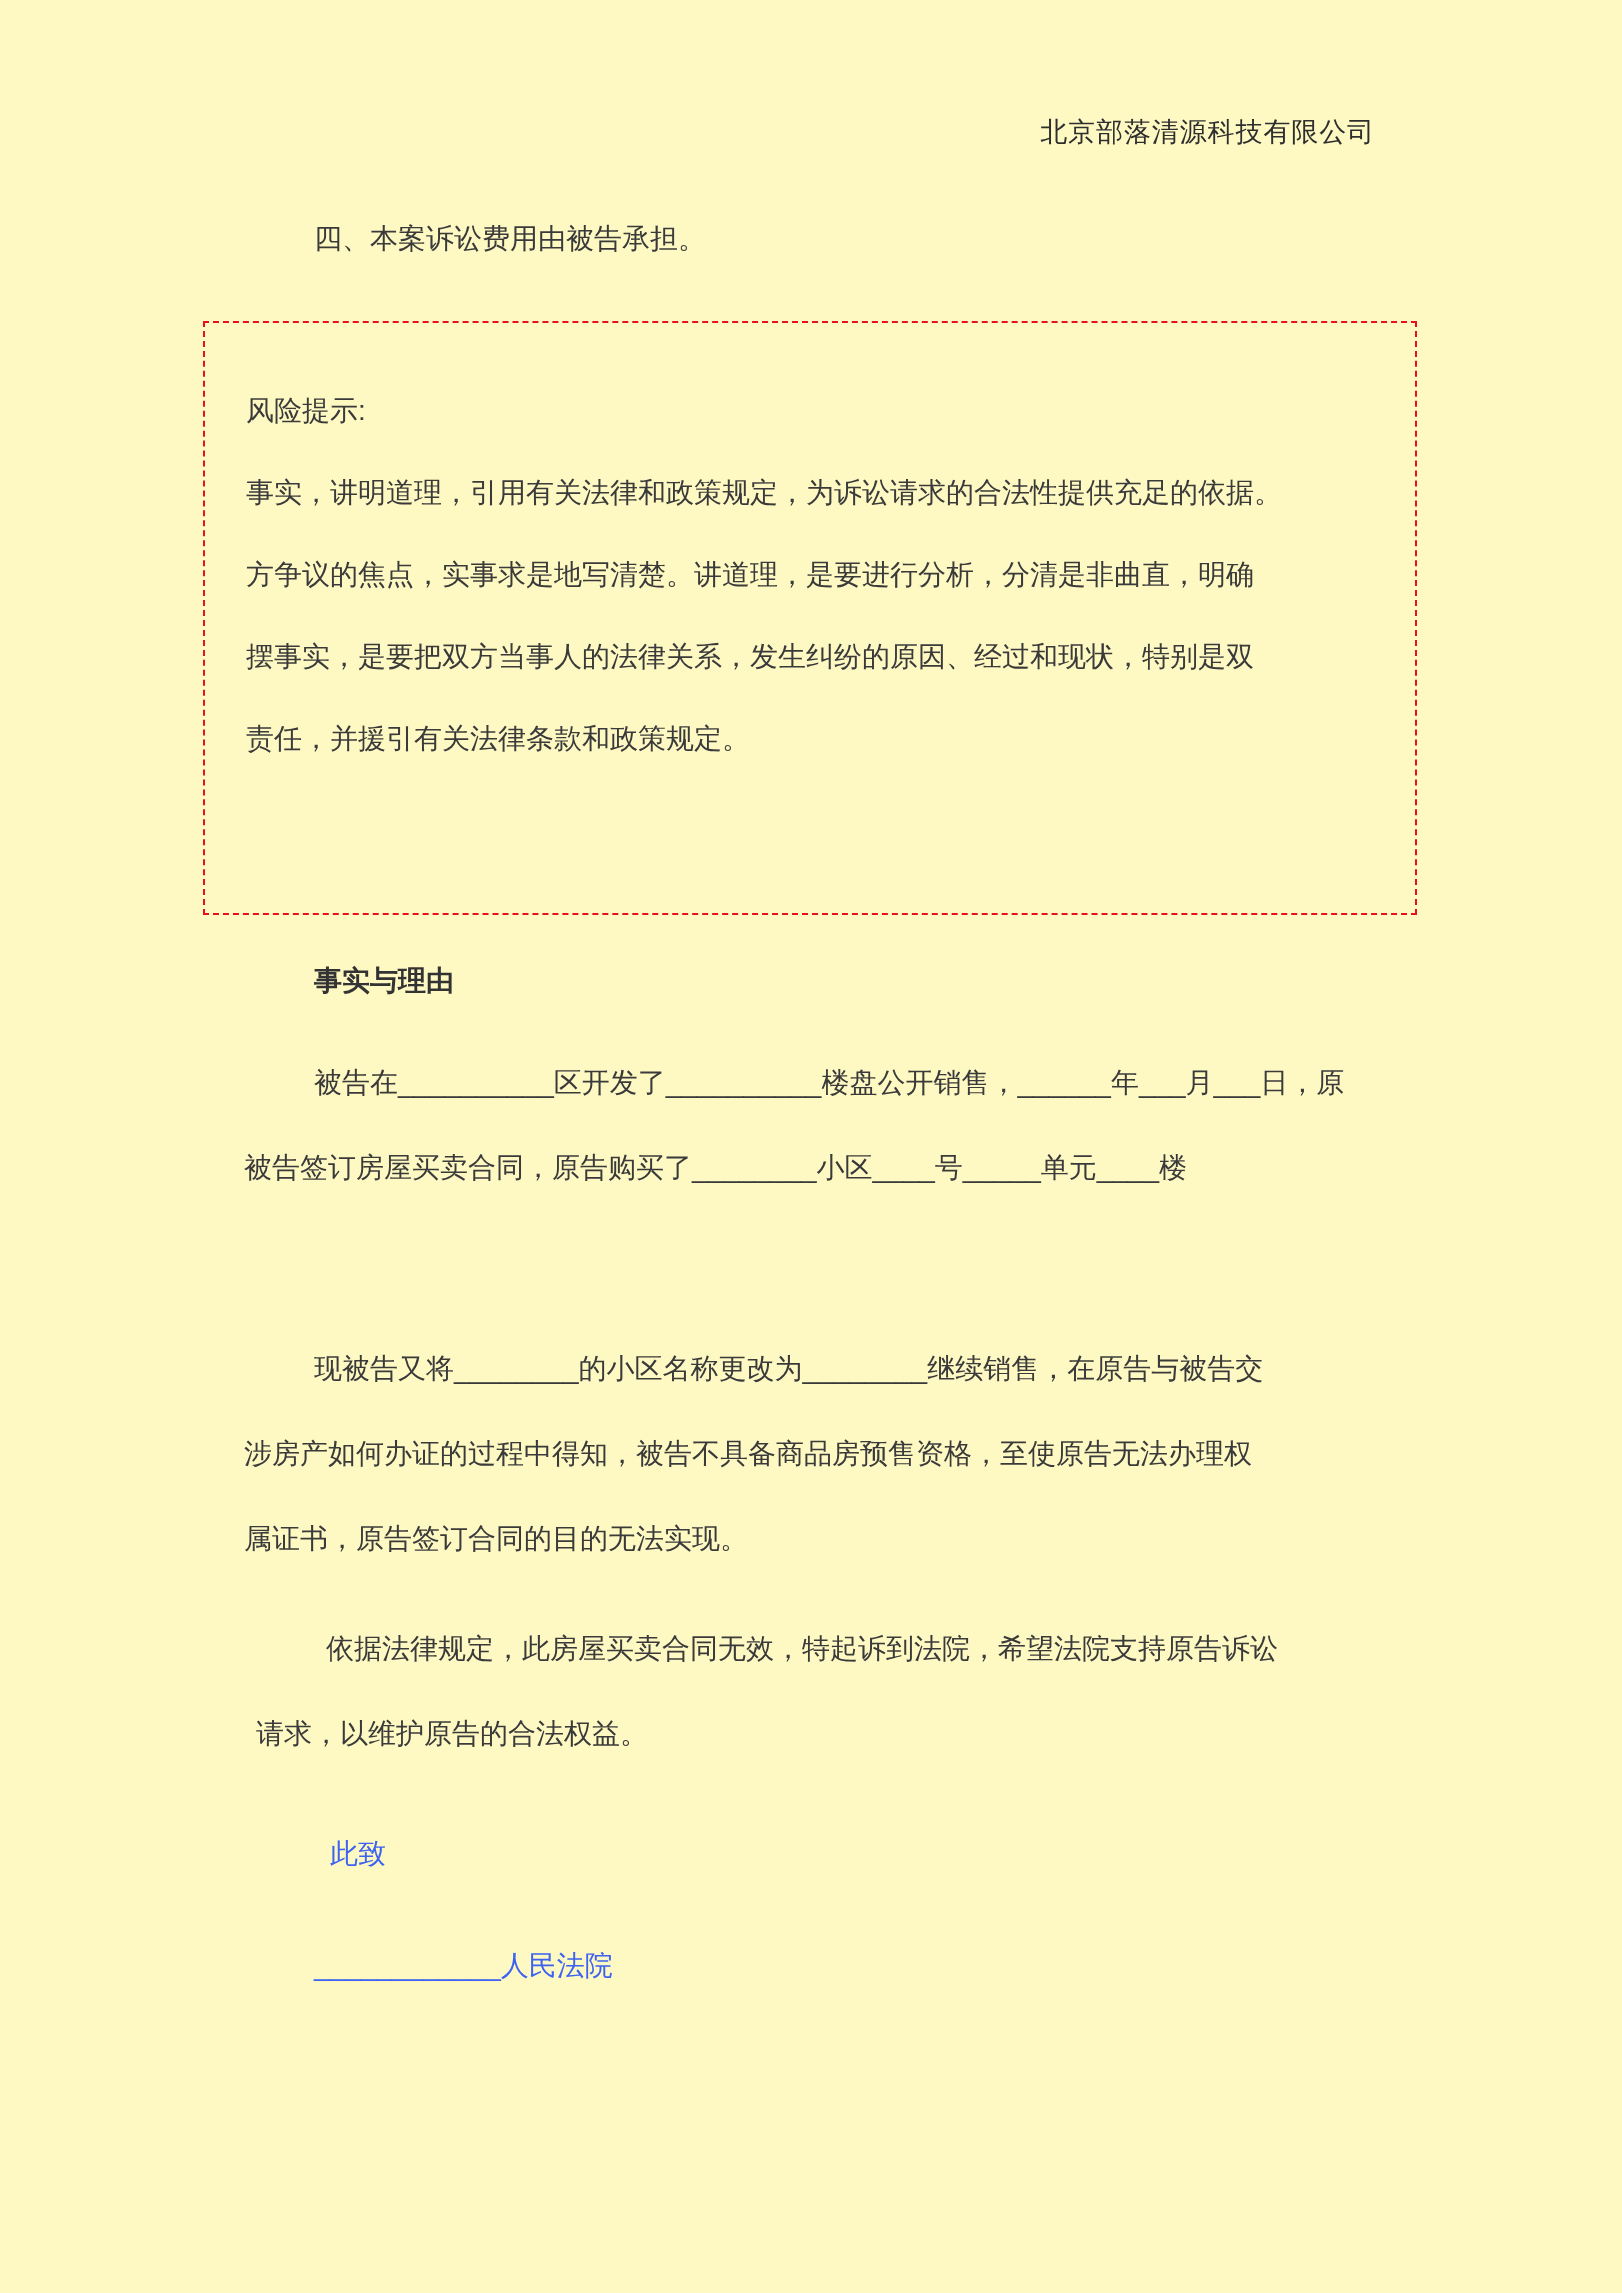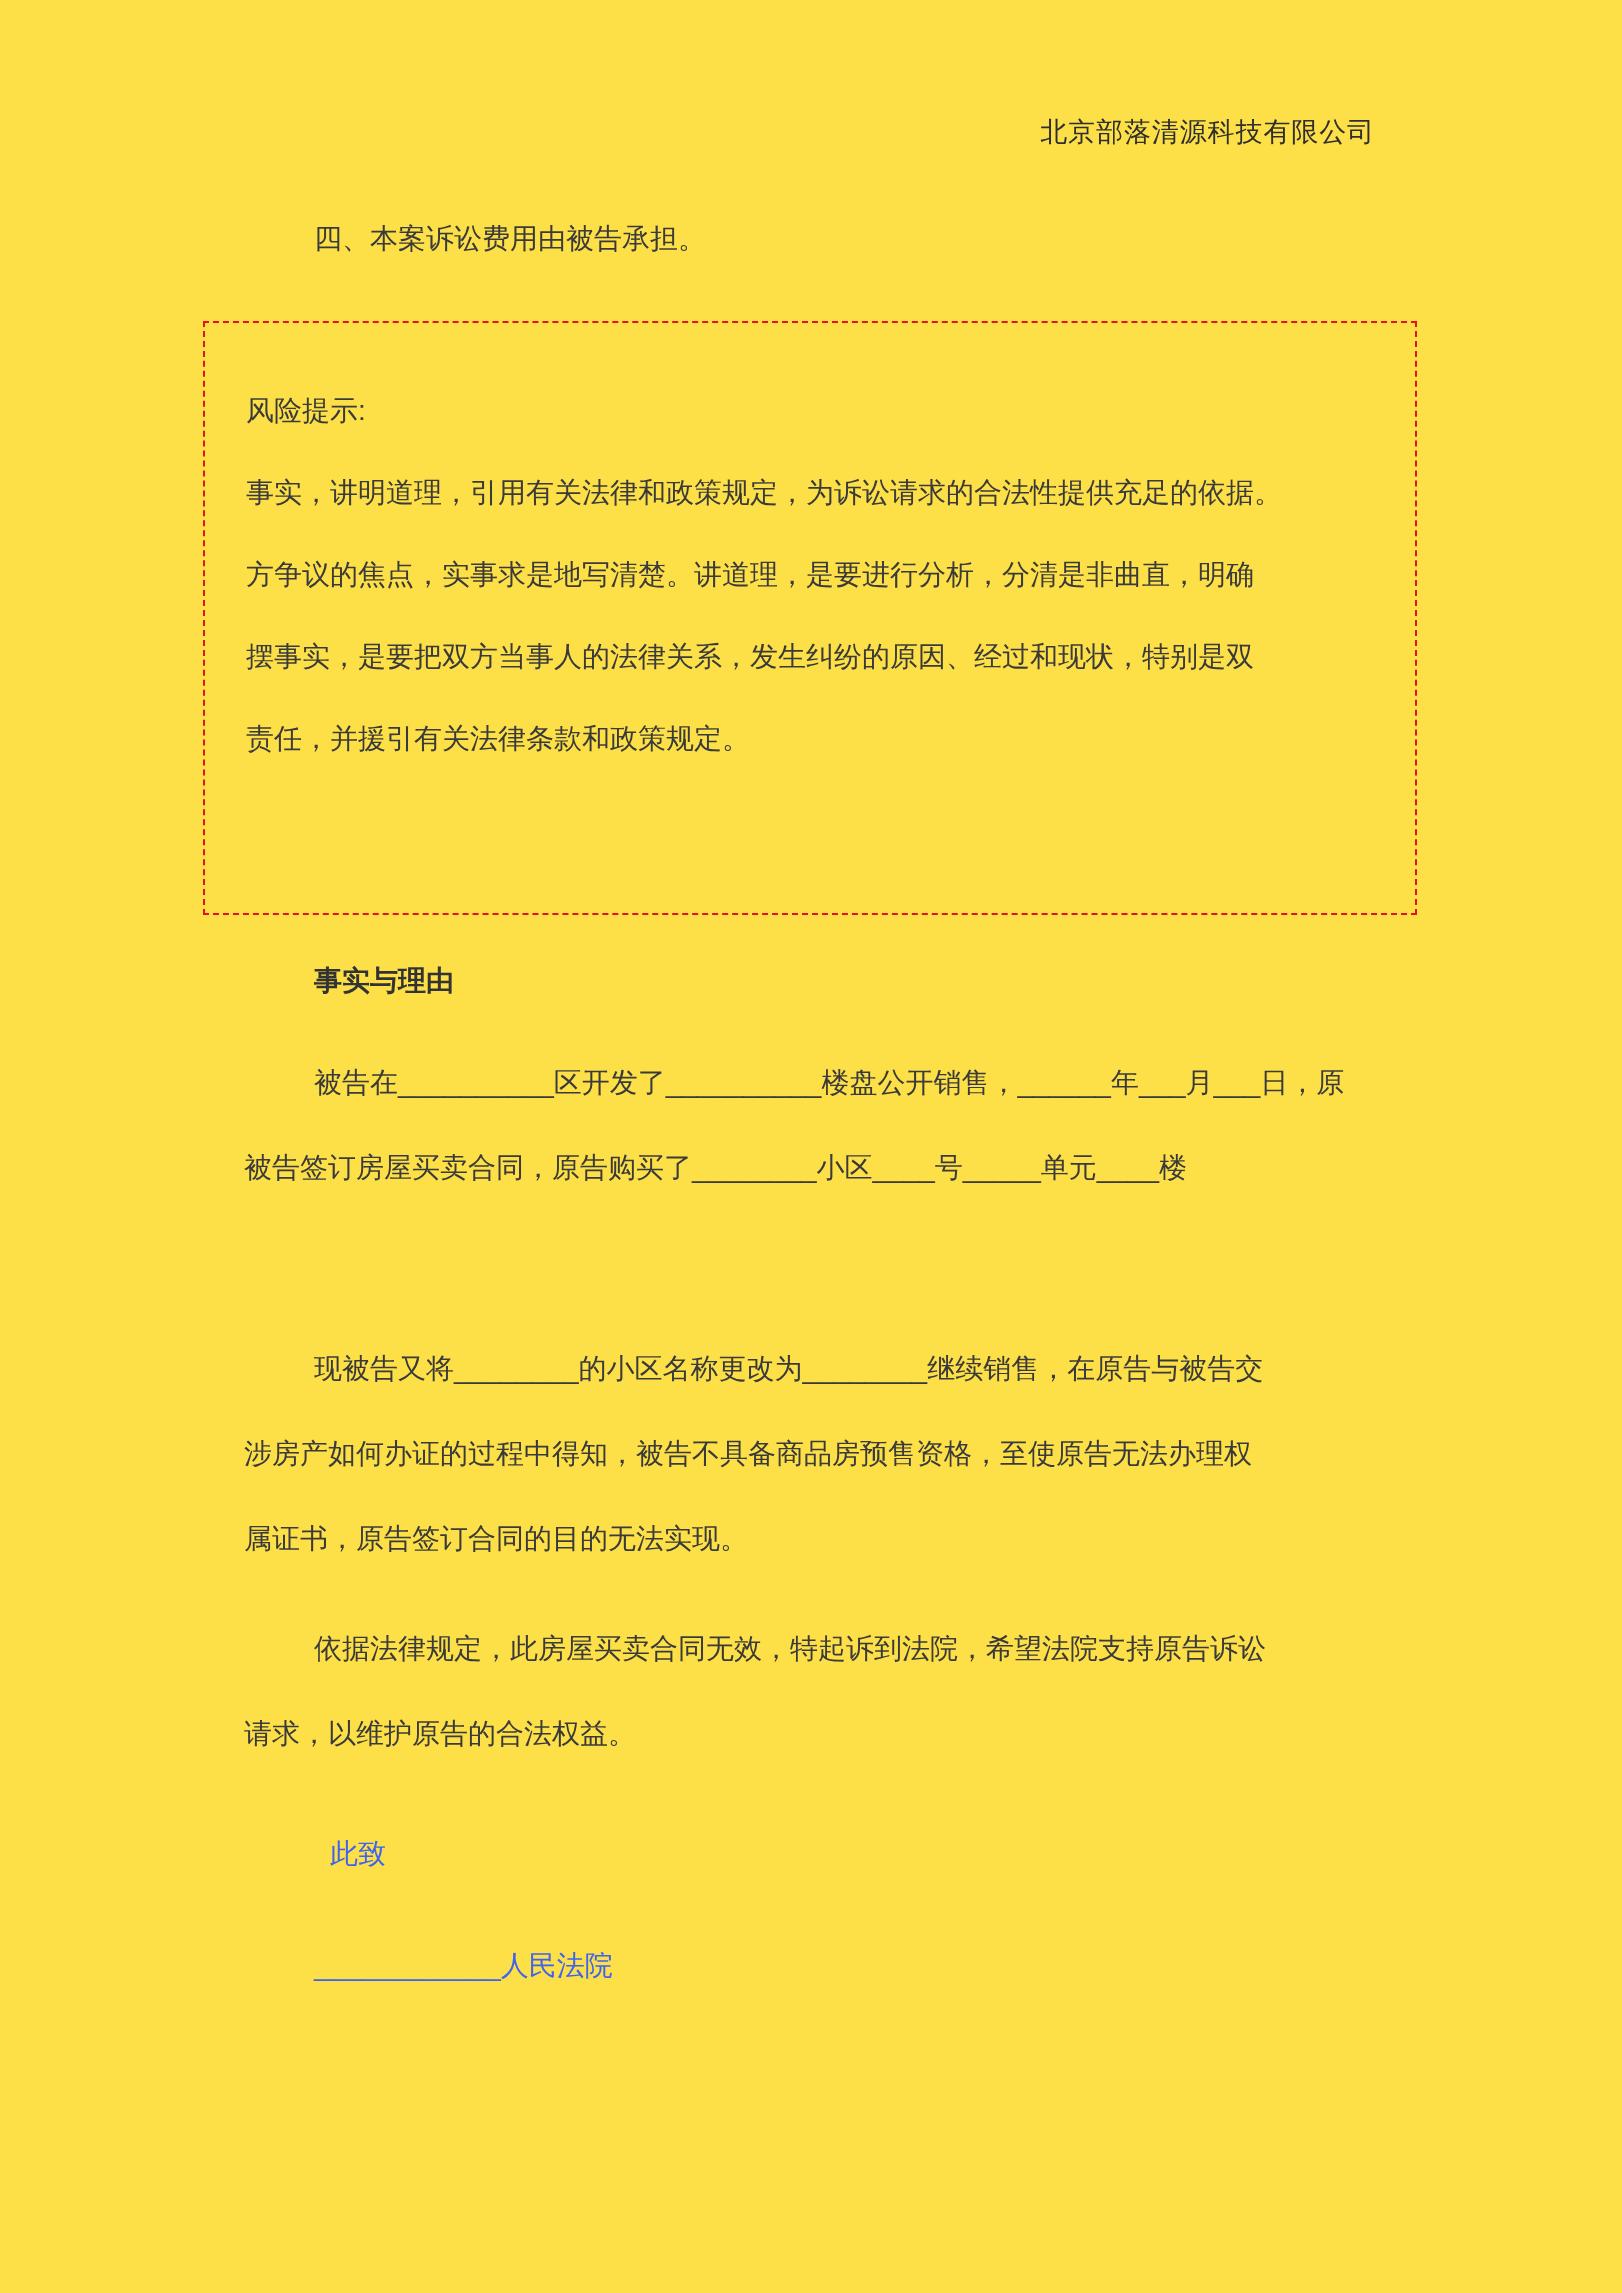--- a/index.html
+++ b/index.html
@@ -1,19 +1,19 @@
 <!DOCTYPE html>
 <html style="font-size:14.5px"><head>
 <meta charset="utf-8">
 <style>
   html,body{margin:0;padding:0;background:#ffffff;}
   .page{
     position:relative;
     width:1623px;height:2294px;
-    background:#fde047;
+    background:#fef9c3;
     font-family:"Liberation Sans",sans-serif;
     color:#3a3a3a;
     overflow:hidden;
   }
   .company-header{
     position:absolute;
     top:116px;right:248px;
     font-size:27px;line-height:33px;
     letter-spacing:0.9px;
     color:#2e2e2e;
@@ -52,21 +52,21 @@
     width:1164px;
   }
   .para .pline{
     font-size:28px;
     line-height:85px;
     white-space:nowrap;
   }
   .pline.indent{padding-left:70px;}
   .para1{top:1040px;}
   .para2{top:1326px;}
-  .para3{top:1606px;}
+  .para3{top:1606px;margin-left:12px;}
   .closing-salute{
     position:absolute;
     left:314px;top:1836px;
     font-size:28px;line-height:35px;
     color:#3e63f0;
     white-space:nowrap;
     margin-left:16px;
   }
   .court-line{
     position:absolute;

